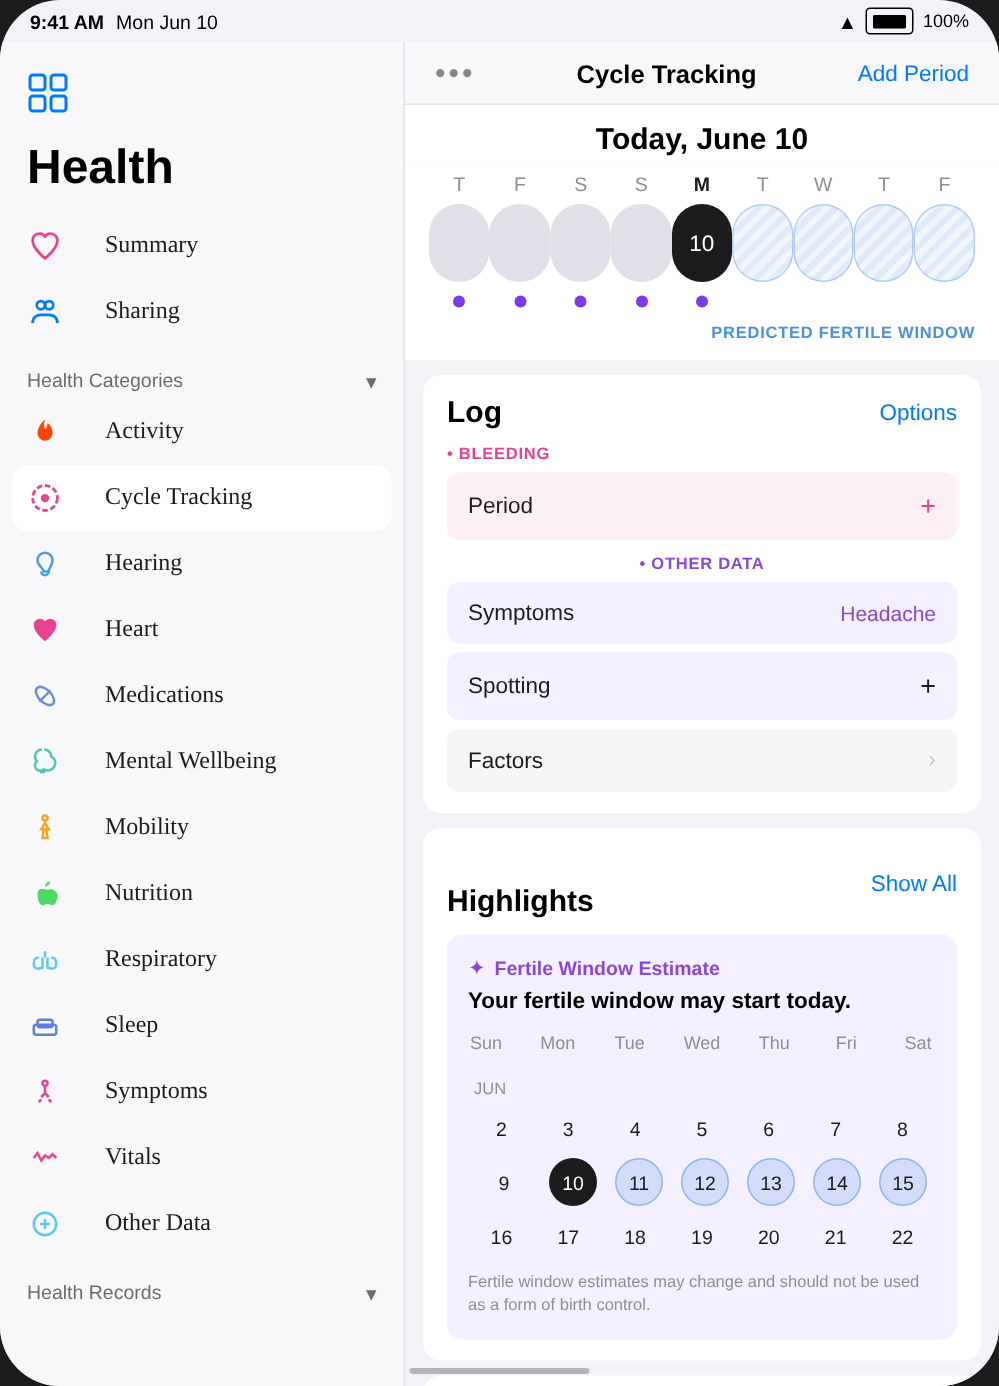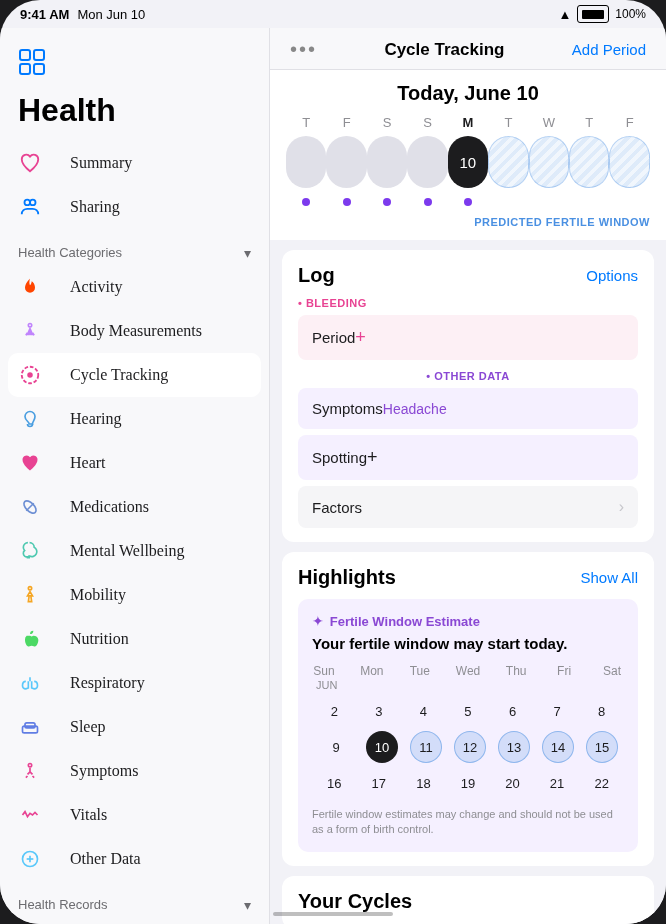--- a/index.html
+++ b/index.html
@@ -292,20 +292,21 @@
       letter-spacing: 0.5px;
       margin-bottom: 6px;
     }
     .sub-section-label.other {
       color: #8a48d4;
       margin-top: 10px;
       text-align: center;
     }
     .log-row {
       display: flex;
+      justify-content: space-between;
       align-items: center;
       background: #fdf0f5;
       border-radius: 8px;
       padding: 12px 14px;
       margin-bottom: 6px;
     }
     .log-row.other-row {
       background: #f5f0ff;
     }
     .log-row-label {
@@ -361,20 +362,21 @@
     .highlights-header {
       display: flex;
       justify-content: space-between;
       align-items: center;
       margin-bottom: 10px;
     }
     .highlights-title {
       font-size: 20px;
       font-weight: 700;
       color: #000;
+      margin-top: 24px;
     }
     .show-all-btn {
       color: #007aff;
       font-size: 15px;
       cursor: pointer;
       margin-left: 45px;
     }
 
     .fertile-window-card {
       background: #f5f0ff;
@@ -403,21 +405,21 @@
       margin-bottom: 12px;
     }
 
     
     .mini-cal {
       width: 100%;
     }
     .mini-cal-header {
       display: flex;
       justify-content: space-around;
-      margin-bottom: 1px;
+      margin-bottom: 18px;
       gap: 24px;
     }
     .mini-cal-day-label {
       width: 36px;
       text-align: center;
       font-size: 12px;
       color: #8e8e93;
     }
     .mini-cal-month {
       font-size: 11px;
@@ -565,30 +567,20 @@
 
       <div class="sidebar-nav-item">
         <span class="nav-icon">
           <svg width="20" height="20" viewBox="0 0 24 24" fill="none">
             <path d="M12 2c0 0-6 5-6 11a6 6 0 0 0 12 0c0-4-2-7-4-8 0 2-1 4-2 5-1-2-1-5 0-8z" fill="#ff4500"></path>
           </svg>
         </span>
         <span>Activity</span>
       </div>
 
-      <div class="sidebar-nav-item">
-        <span class="nav-icon">
-          <svg width="20" height="20" viewBox="0 0 24 24" fill="none" stroke="#c084fc" stroke-width="2">
-            <circle cx="12" cy="5" r="2"></circle>
-            <path d="M12 9l-3 7h2l1-3 1 3h2L12 9z"></path>
-            <path d="M9 14l-2 3 M15 14l2 3"></path>
-          </svg>
-        </span>
-        <span>Body Measurements</span>
-      </div>
 
       <div class="sidebar-nav-item active">
         <span class="nav-icon">
           <svg width="22" height="22" viewBox="0 0 24 24" fill="none">
             <circle cx="12" cy="12" r="9" stroke="#e84393" stroke-width="2" stroke-dasharray="4 2"></circle>
             <circle cx="12" cy="12" r="3" fill="#e84393"></circle>
           </svg>
         </span>
         <span style="font-weight:500;">Cycle Tracking</span>
       </div>

